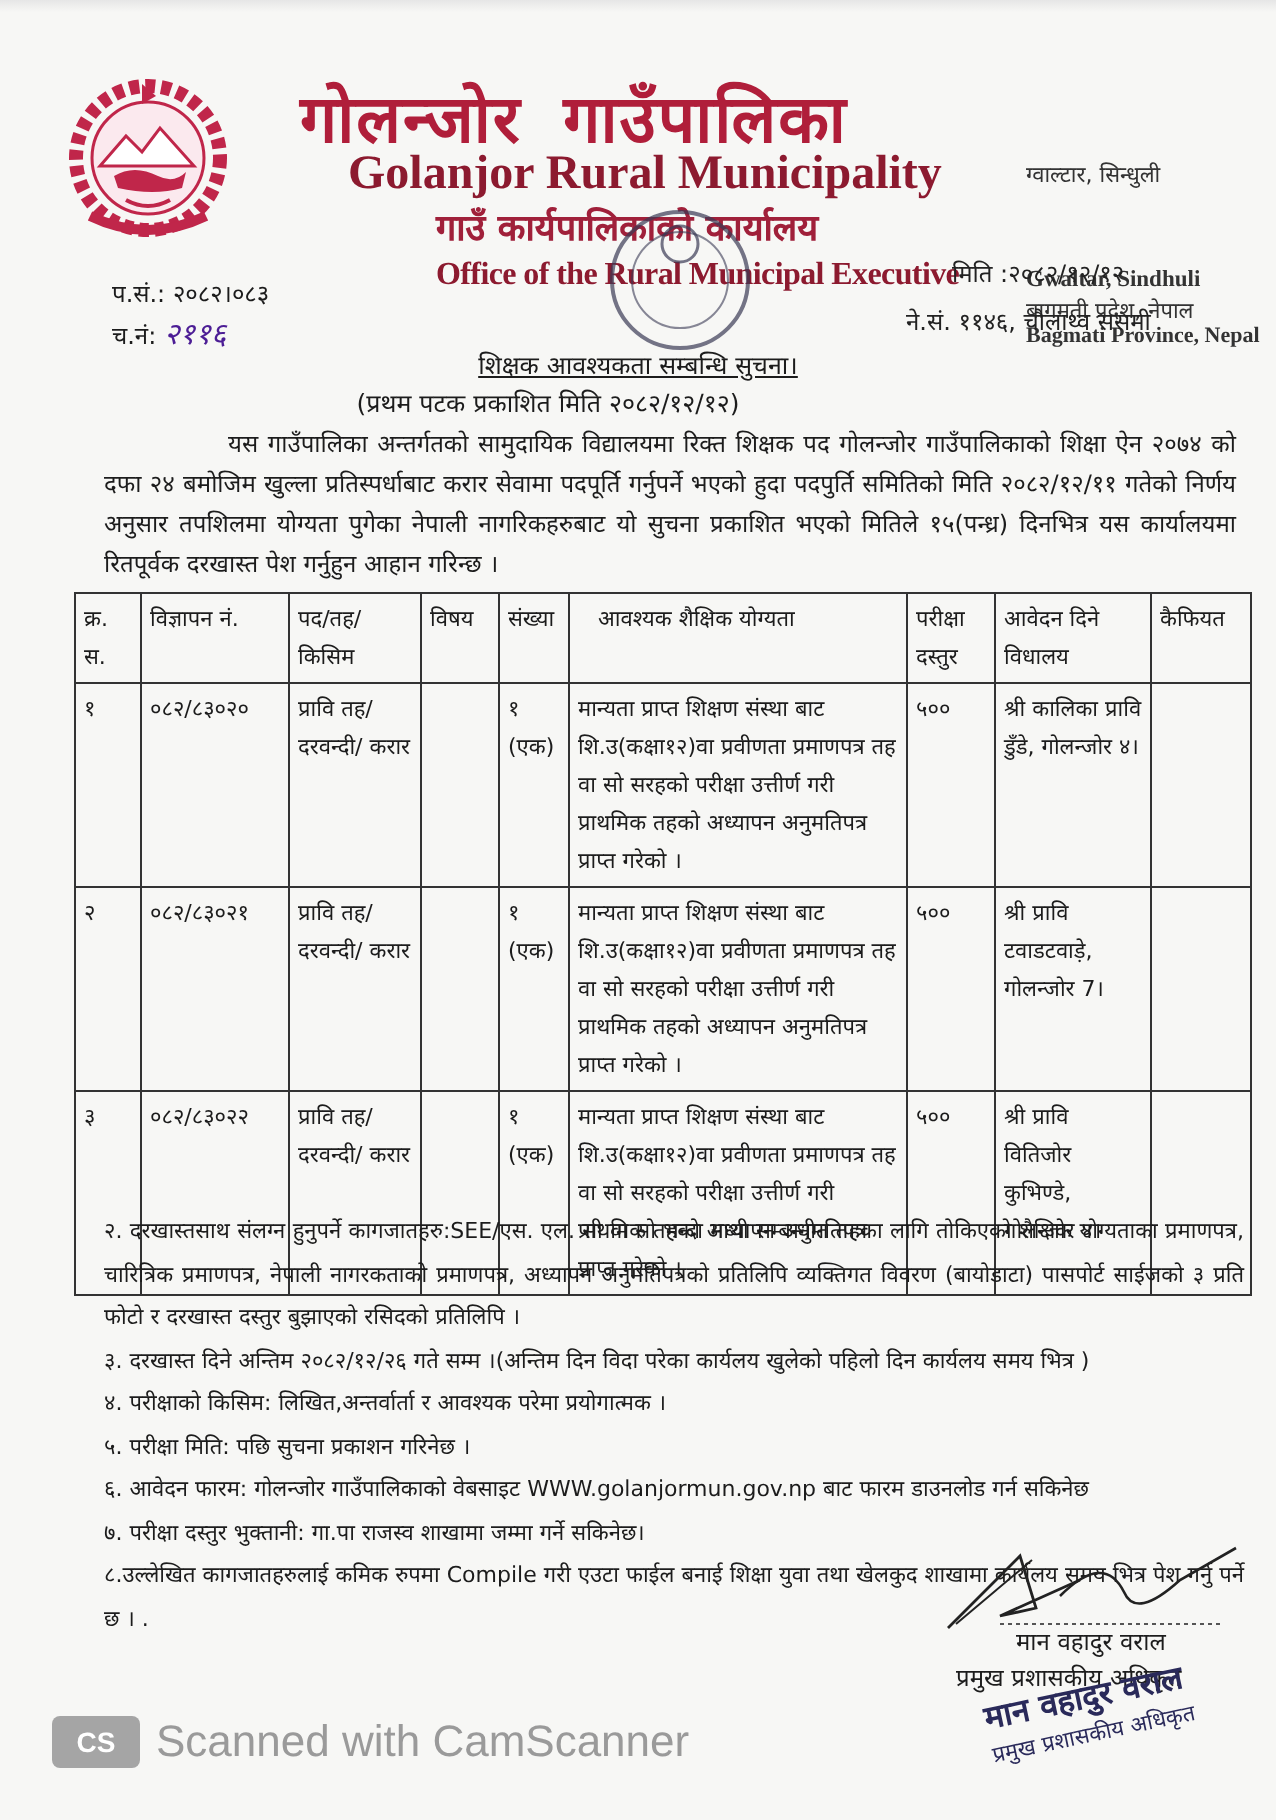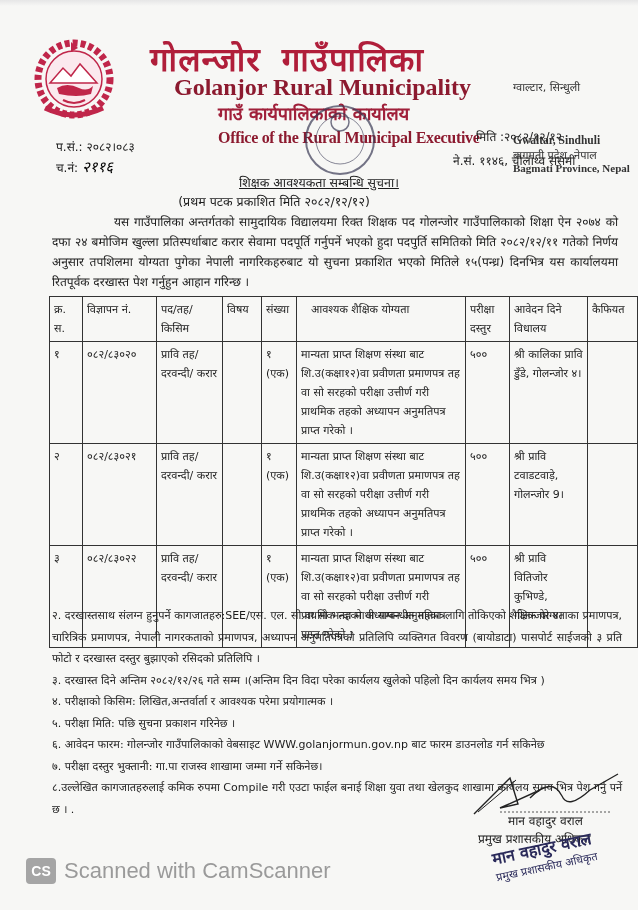--- a/index.html
+++ b/index.html
@@ -16,47 +16,47 @@
   .title-en { left:174px; top:74px; font-family:"Liberation Serif", serif; font-weight:bold; font-size:24px; color:#8c1a2f; white-space:nowrap;text-align:center; }
   .office-np { left:218px; top:101px; font-weight:bold; font-size:18px; color:#a0203a; white-space:nowrap; }
   .office-en { left:218px; top:129px; font-family:"Liberation Serif", serif; font-weight:bold; font-size:16px; color:#8c1a2f; white-space:nowrap; letter-spacing:-0.3px; }
   .addr { left:513px; top:80px; font-size:11px; color:#333; line-height:16px; white-space:nowrap; }
   .addr .en { font-family:"Liberation Serif", serif; font-weight:bold; font-size:11.5px;margin-top:36px; }
   .addr .prov { font-family:"Liberation Serif", serif; font-weight:bold; font-size:11px; margin-top:-4px; }
   .date { left:476px; top:128px; font-size:12px; white-space:nowrap; color:#222; }
   .nesam { left:453px; top:152px; font-size:12px; white-space:nowrap; color:#222; }
   .refno { left:56px; top:138px; font-size:12px; white-space:nowrap; }
   .chno { left:56px; top:156px; font-size:12px; white-space:nowrap; }
-  .chno .hand { font-family:Liberation Serif, serif; font-style:italic; font-size:15px; color:#000000; }
+  .chno .hand { font-family:Liberation Serif, serif; font-style:italic; font-size:15px; color:#4c1d95; }
   .stamp { left:300px; top:100px; width:80px; height:80px; }
   .subject { left:0; width:638px; top:174px; text-align:center; font-size:12.5px; }
   .subject span { text-decoration:underline; }
   .pubdate { left:0; width:548px; top:193px; text-align:center; font-size:12.5px; }
   .para { left:52px; top:212px; width:566px; font-size:12px; line-height:20px; text-align:justify; }
   .para .indent { display:inline-block; width:62px; }
 
-  table.notice { position:absolute; left:37px; top:296px; width:588px; border-collapse:collapse; table-layout:fixed; font-size:11px;margin-left:12px; }
+  table.notice { position:absolute; left:37px; top:296px; width:588px; border-collapse:collapse; table-layout:fixed; font-size:11px; }
   table.notice td, table.notice th { border:1px solid #333; vertical-align:top; padding:3px 4px; font-weight:normal; text-align:left; line-height:19px; }
   table.notice th { height:28px; }
   table.notice tr.r1 td { height:80px; }
   table.notice tr.r2 td { height:87px; }
   table.notice tr.r3 td { height:86px; }
 
   .notes { left:52px; top:605px; width:570px; font-size:11px; line-height:21.5px; }
   .notes .line { white-space:nowrap; }
   .notes .wrap { white-space:normal; text-align:justify; }
 
   .sig { left:470px; top:770px; width:150px; height:45px; }
   .signame { left:508px; top:812px; font-size:12px; white-space:nowrap; }
   .sigrole { left:478px; top:830px; font-size:12px; white-space:nowrap; }
   .stamp2 { left:490px; top:848px; transform:rotate(-12deg); transform-origin:left top; color:#2a2a5a; white-space:nowrap; }
   .stamp2 .n { font-size:16px; font-weight:bold; }
   .stamp2 .r { font-size:11px; }
   .camscan { left:26px; top:858px; display:flex; align-items:center; gap:8px; color:#9a9a9a; font-family:"Liberation Sans", sans-serif; font-size:22px; }
-  .camscan .cs { width:30px; height:26px; border-radius:4px; background:#a5a5a5; color:#fff; font-weight:bold; font-size:14px; display:flex; align-items:center; justify-content:center; }
+  .camscan .cs { width:44px; height:26px; border-radius:4px; background:#a5a5a5; color:#fff; font-weight:bold; font-size:14px; display:flex; align-items:center; justify-content:center; }
 </style>
 </head>
 <body>
 
 <div class="abs topsmudge"></div>
 
 <svg class="abs emblem" viewBox="0 0 82 82">
   <circle cx="41" cy="41" r="36" fill="none" stroke="#c0264a" stroke-width="7" stroke-dasharray="5 3"></circle>
   <circle cx="41" cy="41" r="28" fill="#fbe9ee" stroke="#c0264a" stroke-width="1.5"></circle>
   <path d="M17 45 L30 30 L38 38 L47 26 L64 45 Z" fill="#fff" stroke="#c0264a" stroke-width="1.5"></path>
@@ -138,21 +138,21 @@
     <td></td>
   </tr>
   <tr class="r2">
     <td>२</td>
     <td>०८२/८३०२१</td>
     <td>प्रावि तह/ दरवन्दी/ करार</td>
     <td></td>
     <td>१ (एक)</td>
     <td>मान्यता प्राप्त शिक्षण संस्था बाट शि.उ(कक्षा१२)वा प्रवीणता प्रमाणपत्र तह वा सो सरहको परीक्षा उत्तीर्ण गरी प्राथमिक तहको अध्यापन अनुमतिपत्र प्राप्त गरेको ।</td>
     <td>५००</td>
-    <td>श्री प्रावि टवाडटवाड़े, गोलन्जोर 9।</td>
+    <td>श्री प्रावि टवाडटवाड़े, गोलन्जोर 7।</td>
     <td></td>
   </tr>
   <tr class="r3">
     <td>३</td>
     <td>०८२/८३०२२</td>
     <td>प्रावि तह/ दरवन्दी/ करार</td>
     <td></td>
     <td>१ (एक)</td>
     <td>मान्यता प्राप्त शिक्षण संस्था बाट शि.उ(कक्षा१२)वा प्रवीणता प्रमाणपत्र तह वा सो सरहको परीक्षा उत्तीर्ण गरी प्राथमिक तहको अध्यापन अनुमतिपत्र प्राप्त गरेको ।</td>
     <td>५००</td>

